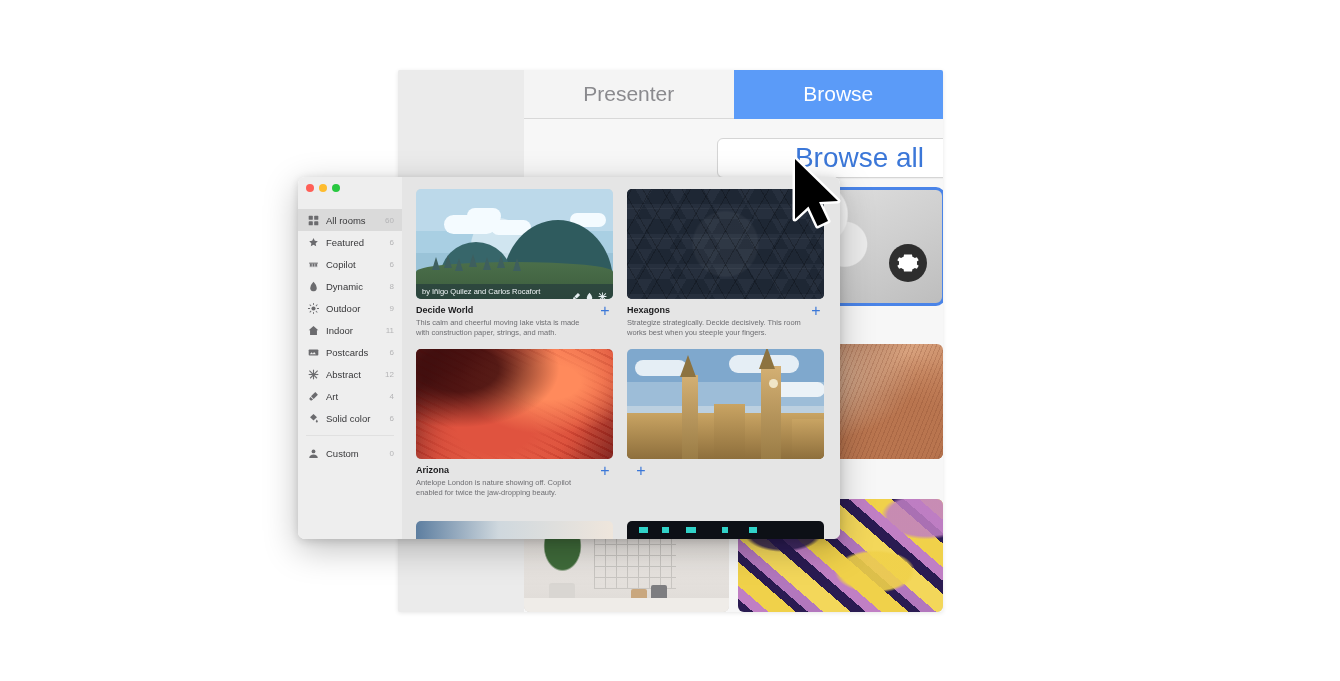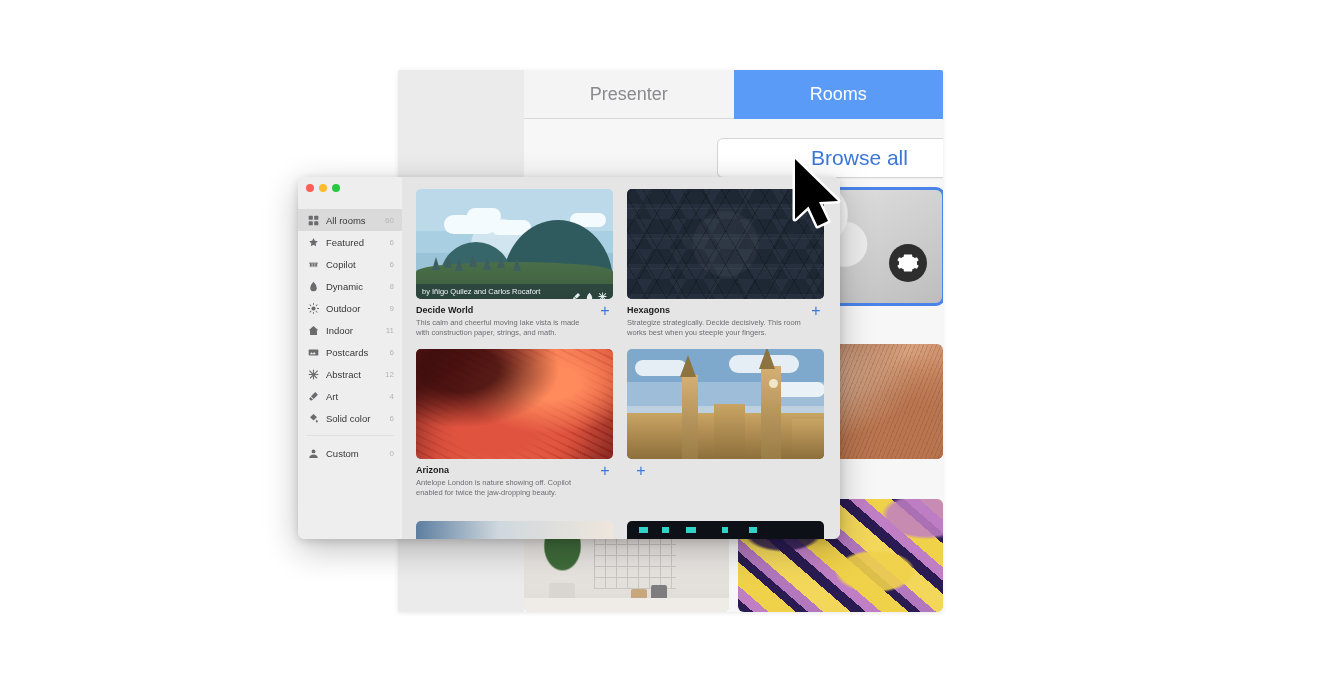--- a/index.html
+++ b/index.html
@@ -21,31 +21,31 @@
     background:#ebebeb;border-right:1px solid #dcdcdc;
   }
   .bg-right-pane{
     position:absolute;left:126px;top:0;right:0;height:542px;background:#f7f7f7;
   }
 
   
   .tabbar{position:absolute;left:126px;top:0;width:419px;height:49px;display:flex;}
   .tab{
     flex:1;display:flex;align-items:center;justify-content:center;
-    font-size:18px;color:#8a8a8e;background:#f4f4f4;
+    font-size:21px;color:#8a8a8e;background:#f4f4f4;
     border-bottom:1px solid #d8d8d8;
   }
   .tab.active{background:#5b9bf8;color:#ffffff;border-bottom:1px solid #5b9bf8;}
 
   .browse-row{position:absolute;left:126px;top:49px;width:419px;height:70px;}
   .browse-all{
     position:absolute;left:193px;top:19px;width:283px;height:38px;
     background:#ffffff;border:1px solid #d5d5d5;border-radius:6px;
     display:flex;align-items:center;justify-content:center;
-    font-size:21px;color:#3b77d8;
+    font-size:28px;color:#3b77d8;
     box-shadow:0 1px 1px rgba(0,0,0,.04);
   }
 
   
   .bg-grid{position:absolute;left:126px;top:119px;width:419px;height:423px;}
   .bg-cell{position:absolute;width:205px;}
   .bg-thumb{
     width:205px;height:115px;border-radius:6px;overflow:hidden;position:relative;
     background:#ddd;
   }
@@ -244,21 +244,21 @@
 
   <div class="bg-window">
     <div class="bg-left-pane"></div>
     <div class="bg-right-pane"></div>
 
     <div class="tabbar">
       <div class="tab">
         <span>Presenter</span>
       </div>
       <div class="tab active">
-        <span>Rooms</span>
+        <span>Browse</span>
       </div>
     </div>
 
     <div class="browse-row">
       <div class="browse-all">
         <span>Browse all</span>
       </div>
     </div>
 
     <div class="bg-grid">

